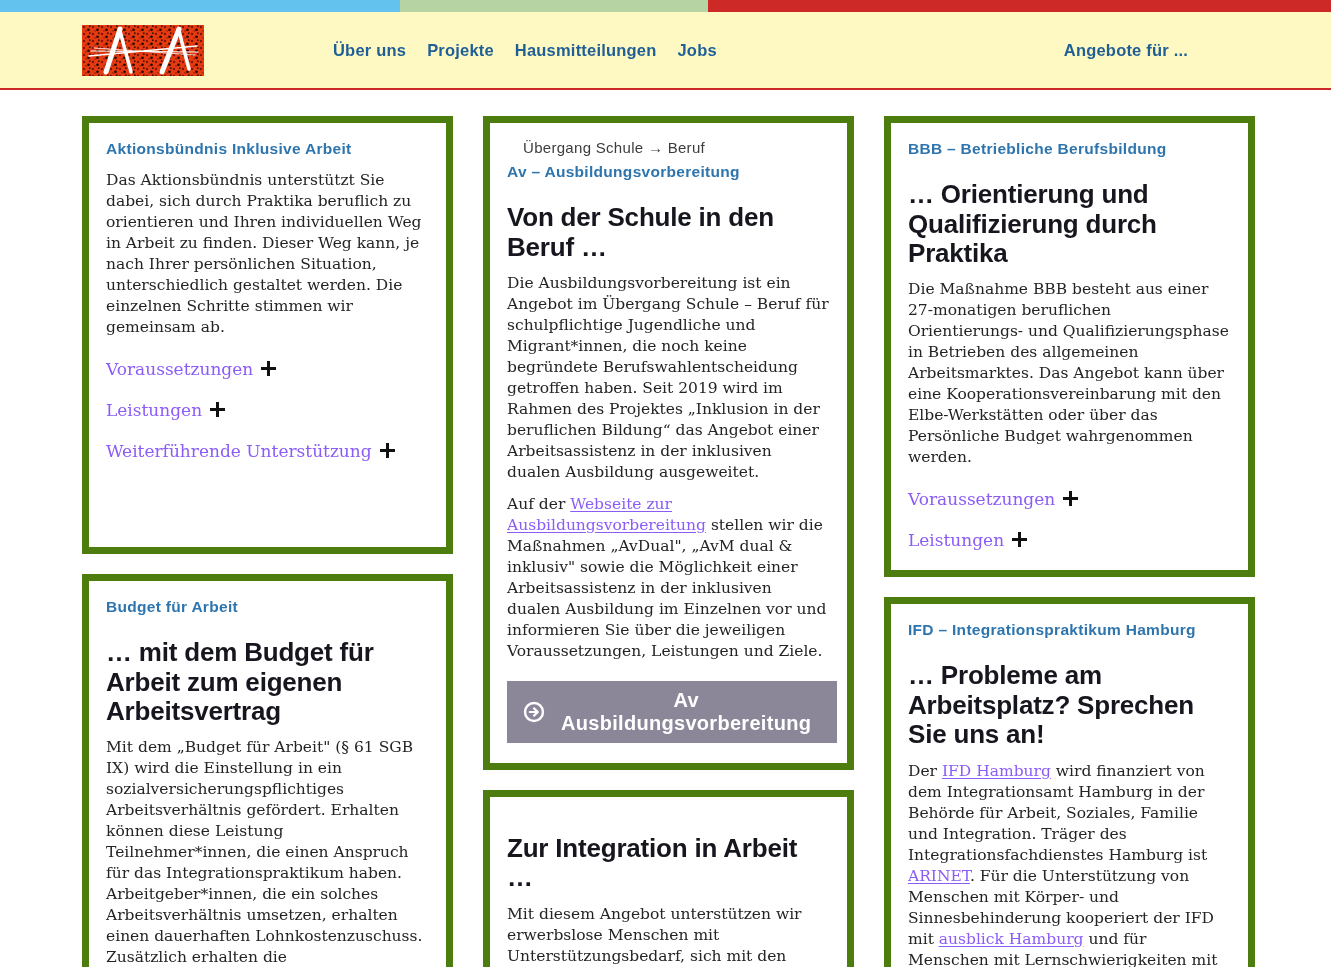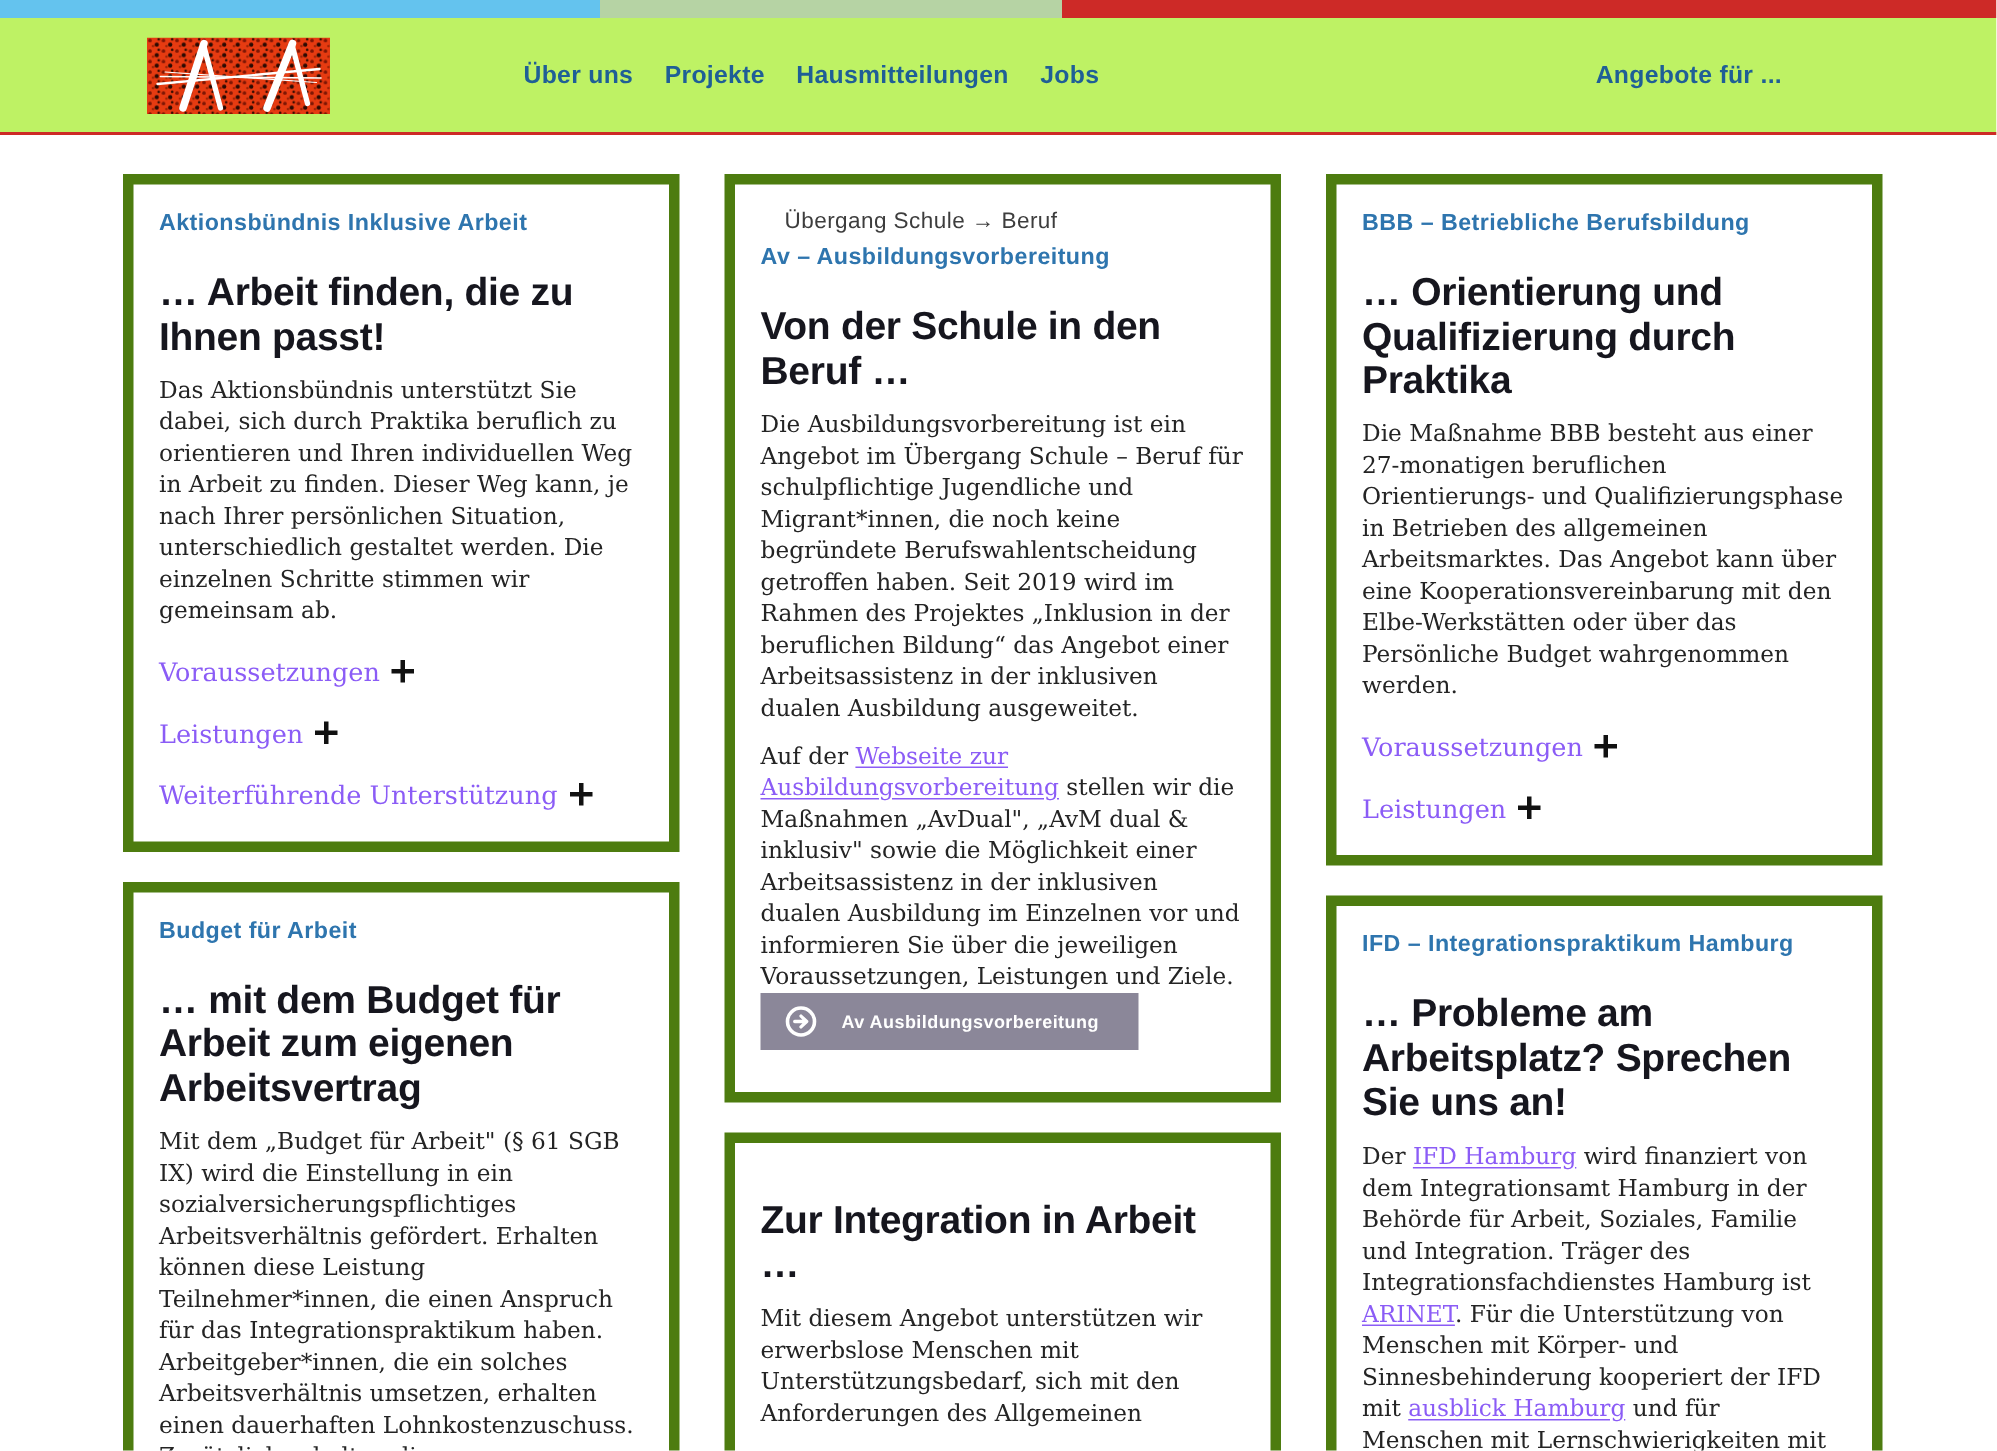--- a/index.html
+++ b/index.html
@@ -8,21 +8,21 @@
     font-family:"Liberation Sans",sans-serif;position:relative;
   }
   
   .topbar{display:flex;height:12px;width:100%;}
   .topbar .seg-blue{width:400px;background:#64c3ee;}
   .topbar .seg-green{width:308px;background:#b6d3a4;}
   .topbar .seg-red{flex:1;background:#cd2a27;}
   
   header{
     height:76px;display:flex;align-items:center;
-    border-bottom:2px solid #cd2a27;background:#bef264;padding-left:16px;
+    border-bottom:2px solid #cd2a27;background:#fef9c3;
   }
   .logo{width:122px;height:51px;margin-left:82px;display:block;cursor:pointer;flex:0 0 auto;}
   .nav{display:flex;gap:21px;margin-left:129px;}
   .nav a{
     color:#1f5f96;font-weight:700;font-size:16.5px;text-decoration:none;
     letter-spacing:.2px;cursor:pointer;
   }
   .nav-right{
     margin-left:auto;margin-right:143px;color:#1f5f96;font-weight:700;
     font-size:16.5px;letter-spacing:.2px;cursor:pointer;
@@ -62,24 +62,24 @@
     font-family:"DejaVu Serif",serif;font-size:17px;color:#8b5cf6;
     margin-top:21px;cursor:pointer;
   }
   .plus{
     display:inline-block;width:15px;height:15px;position:relative;
     margin-left:8px;vertical-align:-1px;
   }
   .plus::before{content:"";position:absolute;left:0;right:0;top:6px;height:3px;background:#111;}
   .plus::after{content:"";position:absolute;top:0;bottom:0;left:6px;width:3px;background:#111;}
   .cta{
-    display:inline-flex;align-items:center;gap:16px;
+    display:inline-flex;align-items:center;gap:16px;margin-top:19px;
     background:#8b8799;color:#ffffff;border:none;cursor:pointer;
     padding:8px 26px 8px 16px;min-height:38px;
-    font-family:"Liberation Sans",sans-serif;font-weight:700;font-size:12px;
+    font-family:"Liberation Sans",sans-serif;font-weight:700;font-size:20px;
     letter-spacing:.3px;
   }
   .cta .arrow-circle{display:inline-flex;flex:0 0 auto;}
 </style>
 </head>
 <body>
 
 <div class="topbar">
   <div class="seg-blue"></div>
   <div class="seg-green"></div>
@@ -114,21 +114,20 @@
     <a>Hausmitteilungen</a>
     <a>Jobs</a>
   </nav>
   <div class="nav-right">Angebote für ...</div>
 </header>
 
 <div class="main">
   <div class="col">
       <article class="card">
         <h3 class="card-title">Aktionsbündnis Inklusive Arbeit</h3>
-        <h2 class="card-heading">… Arbeit finden, die zu Ihnen passt!</h2>
         <p class="body"><span>Das Aktionsbündnis unterstützt Sie dabei, sich durch Praktika beruflich zu orientieren und Ihren individuellen Weg in Arbeit zu finden. Dieser Weg kann, je nach Ihrer persönlichen Situation, unterschiedlich gestaltet werden. Die einzelnen Schritte stimmen wir gemeinsam ab.</span></p>
         <div class="acc">
           <div class="acc-item"><span>Voraussetzungen</span><span class="plus"></span></div>
           <div class="acc-item"><span>Leistungen</span><span class="plus"></span></div>
           <div class="acc-item"><span>Weiterführende Unterstützung</span><span class="plus"></span></div>
         </div>
       </article>
       <article class="card">
         <h3 class="card-title">Budget für Arbeit</h3>
         <h2 class="card-heading">… mit dem Budget für Arbeit zum eigenen Arbeitsvertrag</h2>

